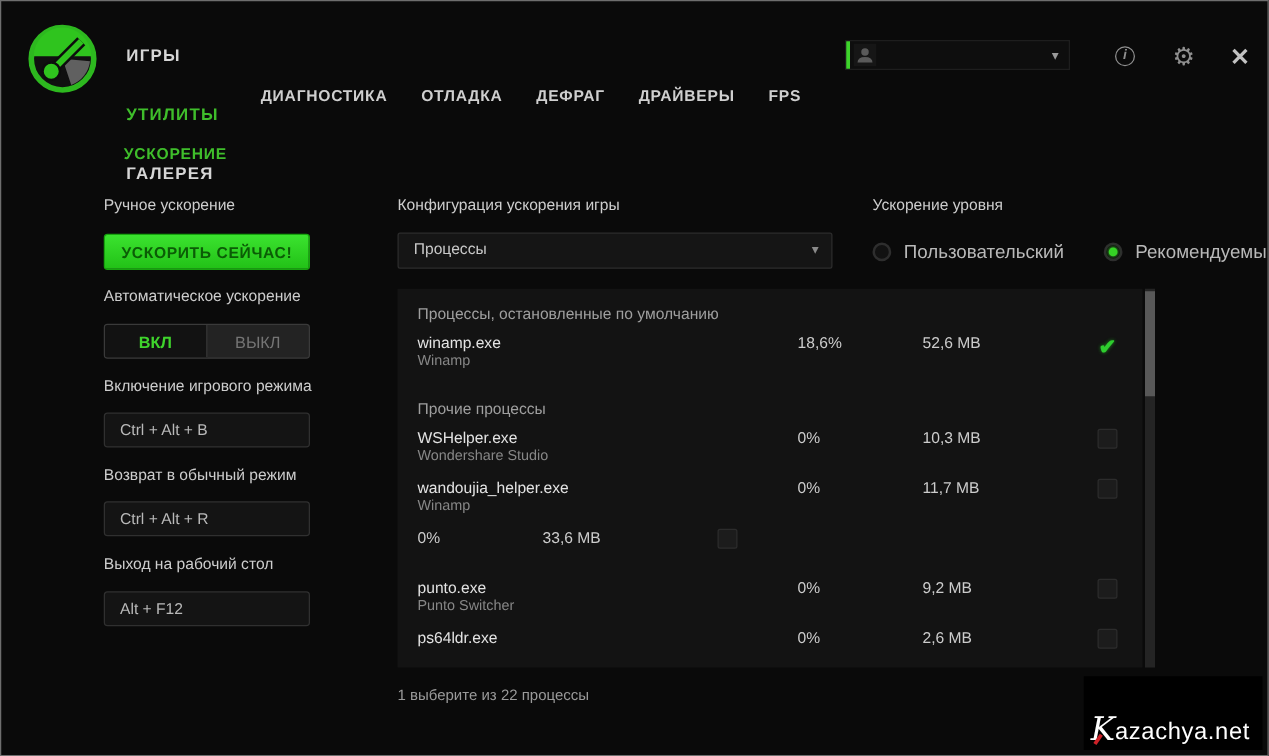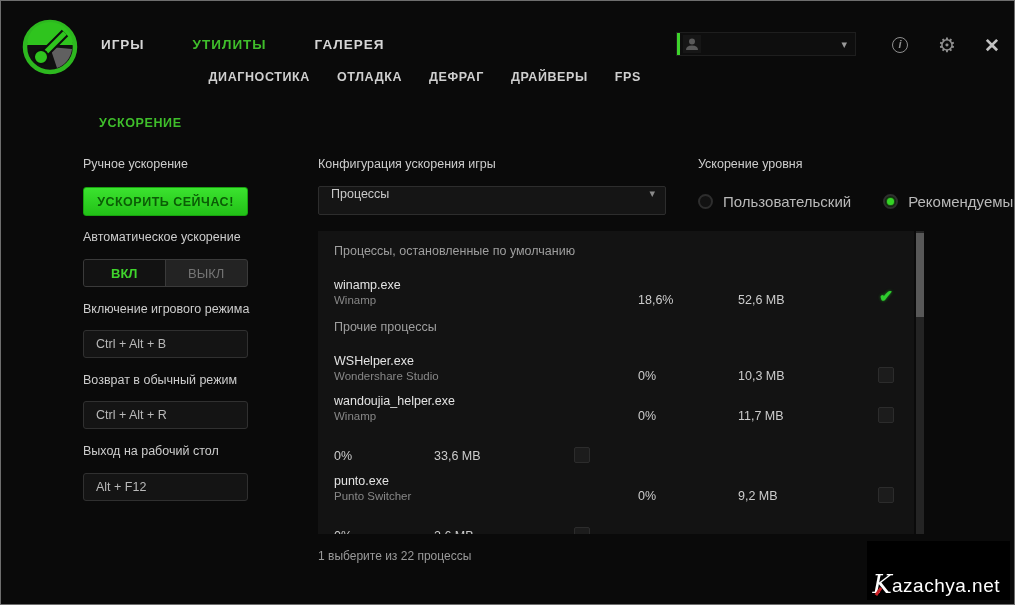--- a/index.html
+++ b/index.html
@@ -6,21 +6,21 @@
   html,body { width:1015px; height:605px; }
   body {
     font-family:"Liberation Sans", sans-serif;
     background:#0a0a0a; color:#cfcfcf; position:relative; overflow:hidden;
     border:1px solid #6e6e6e;
   }
   .abs { position:absolute; }
 
   
   .logo { left:20px; top:17px; width:58px; height:58px; }
-  .main-nav { left:100px; top:36px; display:flex; gap:48px; }
+  .main-nav { left:100px; top:36px; display:flex; gap:32px;flex-direction:column; }
   .main-tab { font-size:13.5px; font-weight:bold; letter-spacing:1px; color:#d6d6d6; cursor:default; }
   .main-tab.active { color:#3fbe2b; }
   .sub-nav { left:98px; top:69px; display:flex; gap:27px; }
   .sub-tab { font-size:12.5px; font-weight:bold; letter-spacing:.6px; color:#cfcfcf; }
   .sub-tab.active { color:#3fbe2b;margin-top:46px; }
 
   .user-dd {
     left:675px; top:31px; width:180px; height:24px;
     background:#0e0e0e; border:1px solid #1e1e1e; display:flex; align-items:center;
   }
@@ -50,34 +50,34 @@
     display:flex; align-items:center; justify-content:center; }
   .hotkey {
     left:82px; width:165px; height:28px; background:#141414; border:1px solid #303030; border-radius:3px;
     color:#b9b9b9; font-size:12.5px; display:flex; align-items:center; padding-left:12px;
   }
 
   
   .dd-select {
     left:317px; top:185px; width:348px; height:29px;
     background:#151515; border:1px solid #2d2d2d; border-radius:2px;
-    color:#c9c9c9; font-size:12.5px; display:flex; align-items:flex-start; padding:0 10px 3px 12px;
+    color:#c9c9c9; font-size:12.5px; display:flex; align-items:flex-end; padding:0 10px 8px 12px;
   }
   .dd-select .caret { margin-left:auto; color:#8a8a8a; font-size:11px; }
   .radio-row { left:697px; top:192px; display:flex; align-items:center; gap:10px; }
   .radio { width:15px; height:15px; border-radius:50%; border:2px solid #2e2e2e; background:#121212; position:relative; }
   .radio.checked { background:#101010; }
   .radio.checked::after { content:""; position:absolute; left:2px; top:2px; width:7px; height:7px;
     border-radius:50%; background:#35d325; box-shadow:0 0 3px #35d325; }
   .radio-lbl { font-size:15px; color:#b9b9b9; margin-right:22px; }
 
   
   .plist { left:317px; top:230px; width:596px; height:303px; background:#131313; overflow:hidden; }
   .sec-head { padding:13px 0 9px 16px; font-size:12.5px; color:#9f9f9f; }
-  .prow { display:flex; align-items:flex-end; height:40px; padding-left:16px; }
+  .prow { display:flex; align-items:flex-start; height:40px; padding-left:16px; }
   .pinfo { flex:1; }
   .pname { font-size:12.5px; color:#e3e3e3; line-height:15px; }
   .pdesc { font-size:11.5px; color:#878787; line-height:14px; }
   .pcpu { width:100px; font-size:12.5px; color:#cccccc; }
   .pmem { width:120px; font-size:12.5px; color:#cccccc; }
   .pcheck { width:56px; display:flex; justify-content:center; }
   .checkmark { color:#2ecc2e; font-size:17px; font-weight:bold; text-shadow:0 0 3px #1d8f1d; }
   .checkbox { width:16px; height:16px; background:#1c1c1c; border:1px solid #2c2c2c; border-radius:2px; }
   .scrollbar { left:915px; top:230px; width:8px; height:303px; background:#242424; }
   .scroll-thumb { position:absolute; left:0; top:2px; width:8px; height:84px; background:#585858; }
@@ -215,20 +215,24 @@
       <div class="pdesc">Punto Switcher</div>
     </div>
     <div class="pcpu">0%</div>
     <div class="pmem">9,2 MB</div>
     <div class="pcheck">
         <span class="checkbox"></span>
       </div>
   </div>
 
   <div class="prow">
+    <div class="pinfo">
+      <div class="pname">ps64ldr.exe</div>
+      <div class="pdesc"></div>
+    </div>
     <div class="pcpu">0%</div>
     <div class="pmem">2,6 MB</div>
     <div class="pcheck">
         <span class="checkbox"></span>
       </div>
   </div>
 </div>
 
 <div class="abs scrollbar">
   <div class="scroll-thumb"></div>

